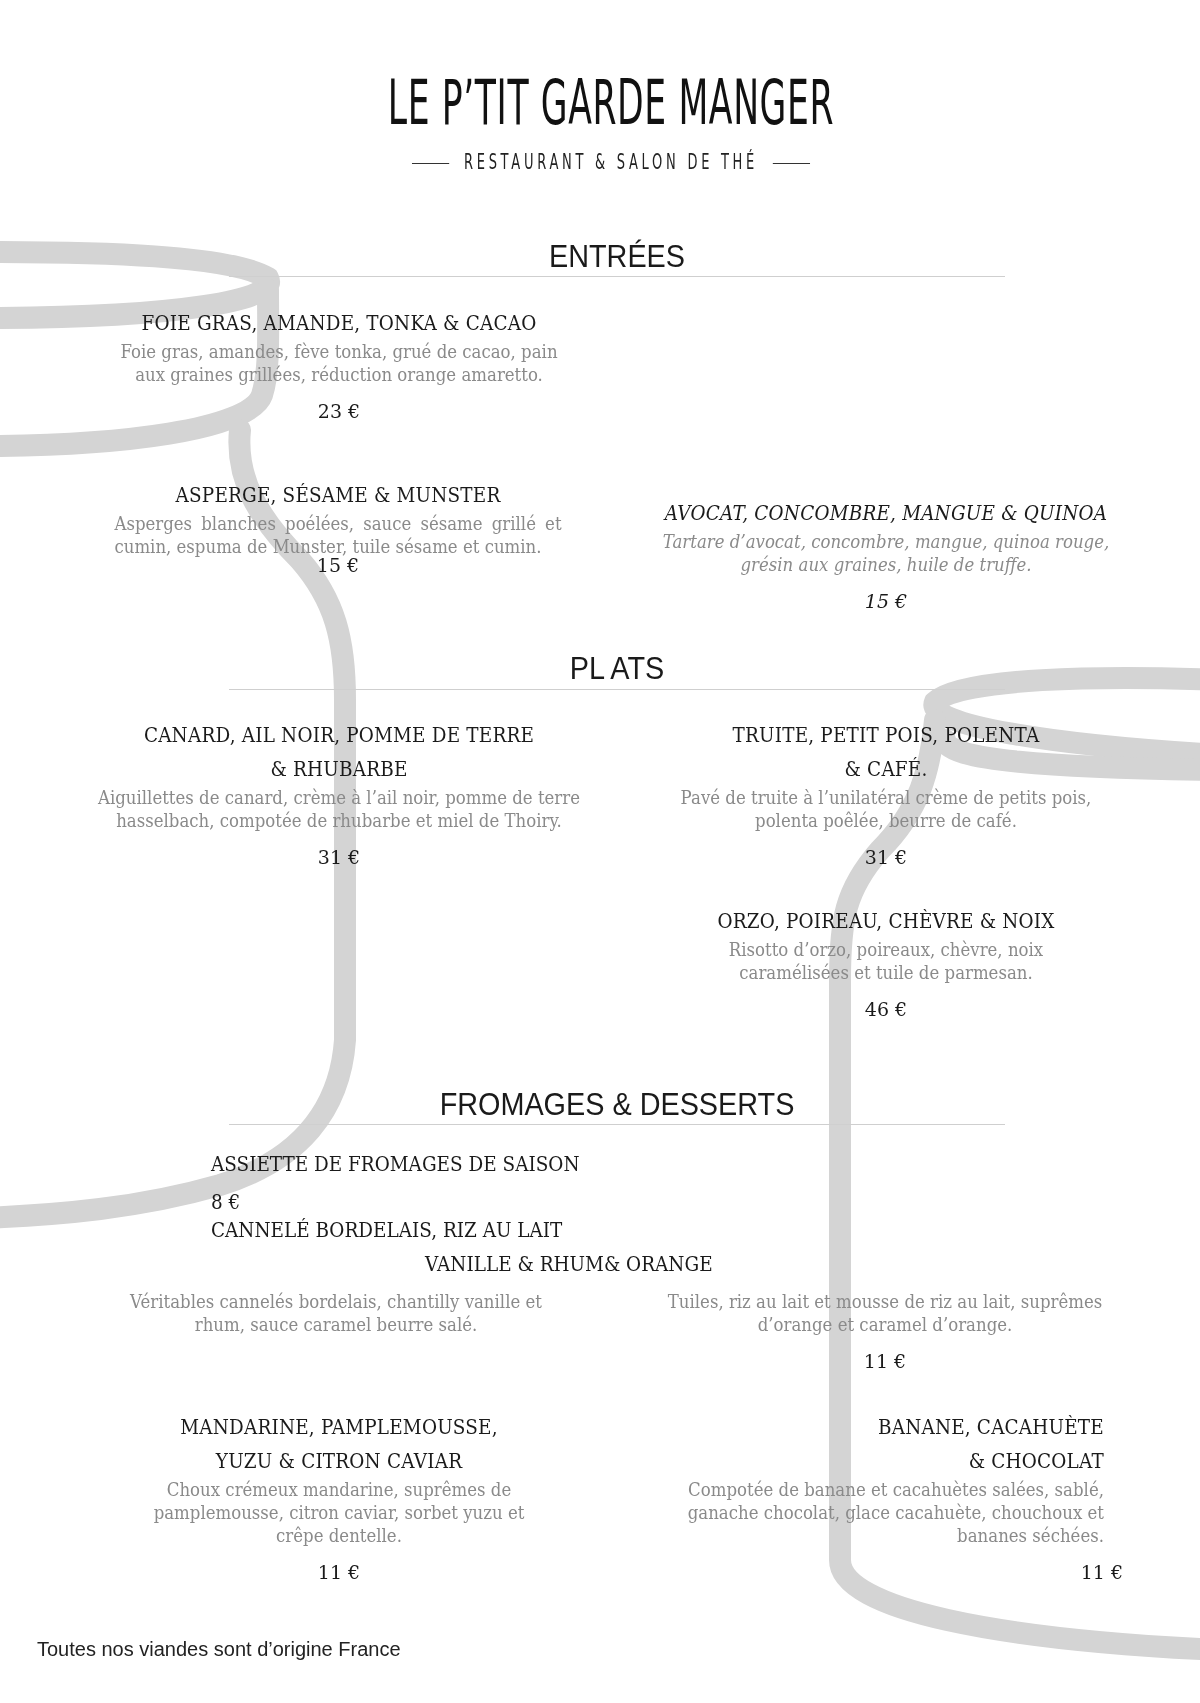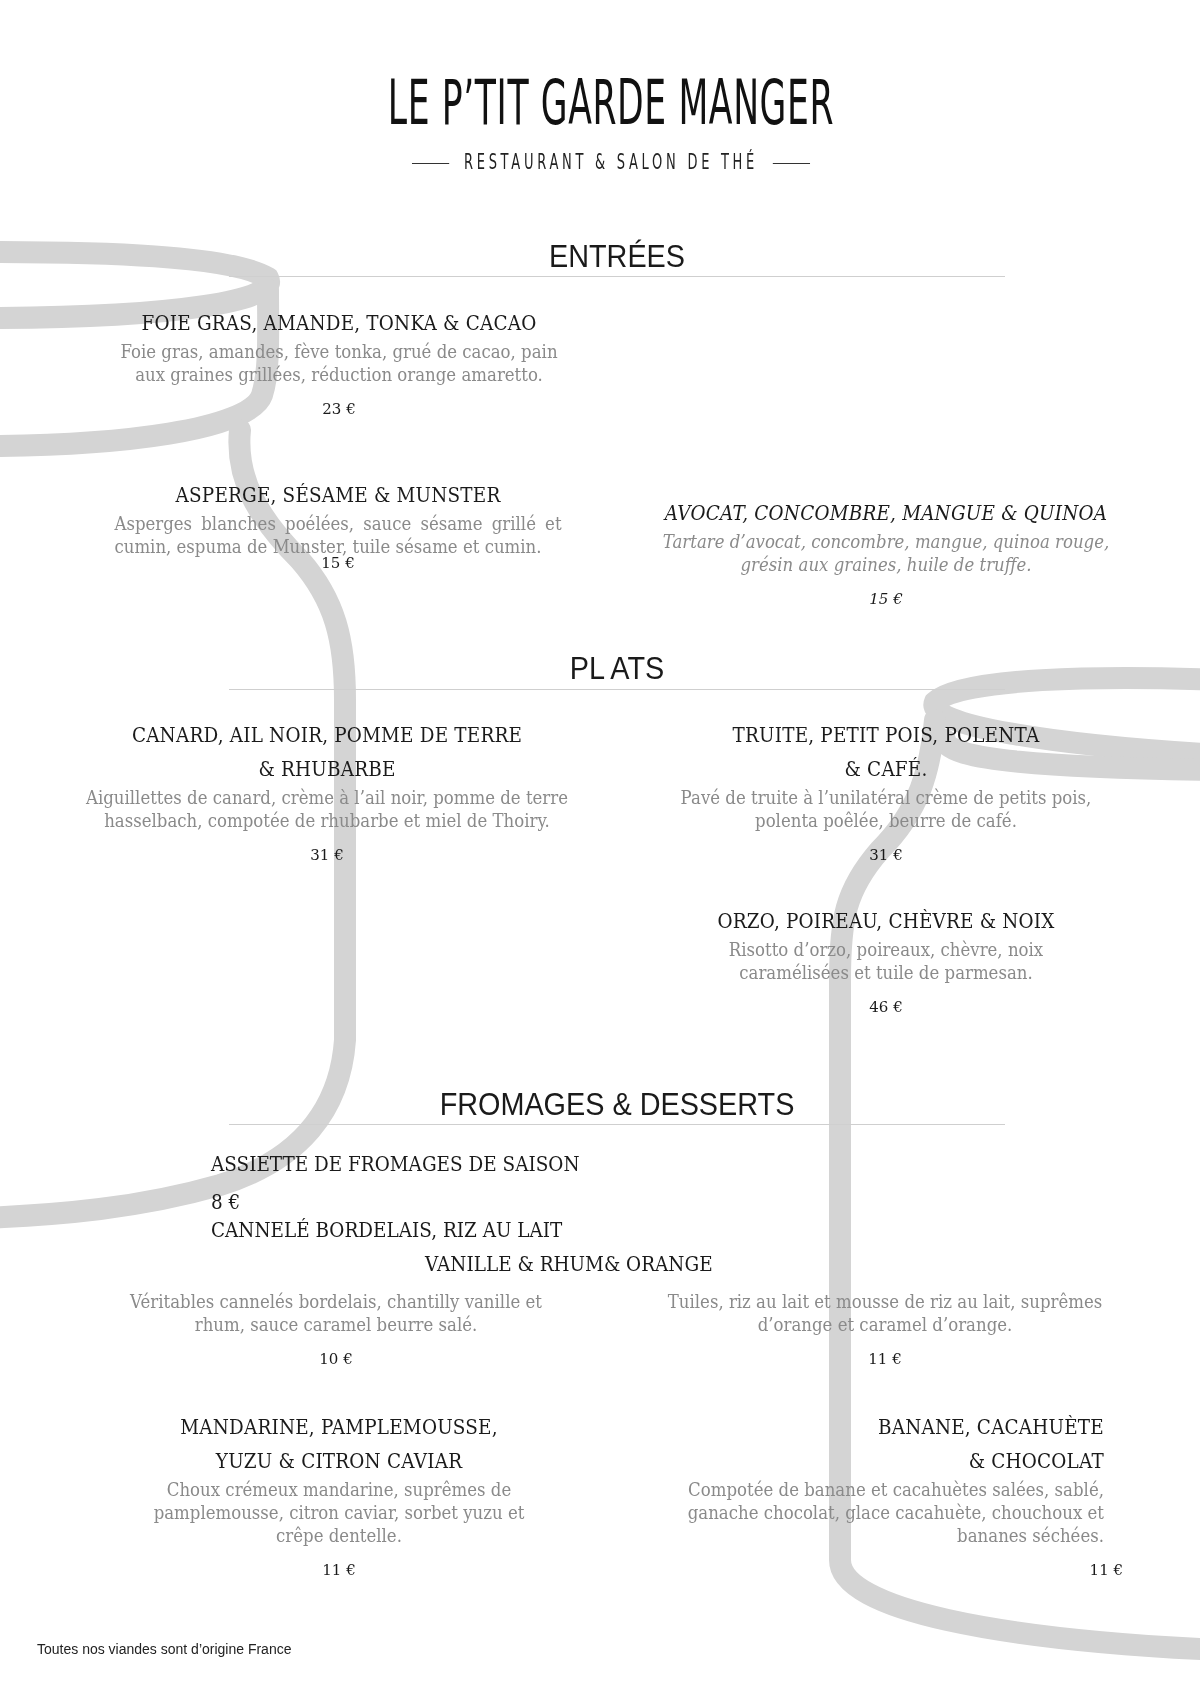--- a/index.html
+++ b/index.html
@@ -38,27 +38,27 @@
   .item { position: absolute; text-align: center; }
   .item-name {
     font-family: "DejaVu Serif", serif; font-size: 20px; color: #1a1a1a; line-height: 34px;
     transform: scaleX(0.92); letter-spacing: 0.2px;
   }
   .item-desc {
     font-family: "DejaVu Serif", serif; font-size: 18px; color: #8a8a8a; line-height: 23px;
     transform: scaleX(0.92); font-weight: 300;
   }
   .item-price {
-    font-family: "DejaVu Serif", serif; font-size: 15px; color: #1a1a1a; margin-top: 14px;
+    font-family: "DejaVu Serif", serif; font-size: 19px; color: #1a1a1a; margin-top: 14px;
   }
   .justify { text-align: justify; text-align-last: left; }
 
   .footer {
     position: absolute; left: 26px; top: 1638px;
-    font-family: "Liberation Sans", sans-serif; font-size: 14px; color: #222; line-height: 22px;
+    font-family: "Liberation Sans", sans-serif; font-size: 20px; color: #222; line-height: 22px;
   }
   .free-line {
     position: absolute; font-family: "DejaVu Serif", serif; font-size: 20px; color: #1a1a1a;
     transform: scaleX(0.92); transform-origin: 0 0; white-space: nowrap;
   }
 </style>
 </head>
 <body>
 
 <svg class="bg-shapes" viewBox="0 0 1200 1703" xmlns="http://www.w3.org/2000/svg">
@@ -100,21 +100,21 @@
 
   <div class="item" style="left:620px; top:496px; width:510px;font-style:italic;">
     <div class="item-name">AVOCAT, CONCOMBRE, MANGUE &amp; QUINOA</div>
     <div class="item-desc">Tartare d’avocat, concombre, mangue, quinoa rouge, grésin aux graines, huile de truffe.</div>
     <div class="item-price">15 €</div>
   </div>
 
   <div class="section-title" style="top:650px;">PL ATS</div>
   <div class="section-rule" style="top:689px;"></div>
 
-  <div class="item" style="left:38px; top:718px; width:556px;">
+  <div class="item" style="left:50px; top:718px; width:556px;">
     <div class="item-name">CANARD, AIL NOIR, POMME DE TERRE</div>
     <div class="item-name">&amp; RHUBARBE</div>
     <div class="item-desc">Aiguillettes de canard, crème à l’ail noir, pomme de terre hasselbach, compotée de rhubarbe et miel de Thoiry.</div>
     <div class="item-price">31 €</div>
   </div>
 
   <div class="item" style="left:630px; top:718px; width:490px;">
     <div class="item-name">TRUITE, PETIT POIS, POLENTA</div>
     <div class="item-name">&amp; CAFÉ.</div>
     <div class="item-desc">Pavé de truite à l’unilatéral crème de petits pois, polenta poêlée, beurre de café.</div>
@@ -131,21 +131,20 @@
   <div class="section-title" style="top:1086px;">FROMAGES &amp; DESSERTS</div>
   <div class="section-rule" style="top:1124px;"></div>
 
   <div class="free-line" style="left:200px; top:1152px;">ASSIETTE DE FROMAGES DE SAISON</div>
   <div class="free-line" style="left:200px; top:1190px;">8 €</div>
   <div class="free-line" style="left:200px; top:1218px;">CANNELÉ BORDELAIS, RIZ AU LAIT</div>
   <div class="free-line" style="left:414px; top:1252px;">VANILLE &amp; RHUM&amp; ORANGE</div>
 
   <div class="item" style="left:100px; top:1290px; width:450px;">
     <div class="item-desc">Véritables cannelés bordelais, chantilly vanille et rhum, sauce caramel beurre salé.</div>
-    <div class="item-price">10 €</div>
   </div>
 
   <div class="item" style="left:624px; top:1290px; width:500px;">
     <div class="item-desc">Tuiles, riz au lait et mousse de riz au lait, suprêmes d’orange et caramel d’orange.</div>
     <div class="item-price">11 €</div>
   </div>
 
   <div class="item" style="left:110px; top:1410px; width:436px;">
     <div class="item-name">MANDARINE, PAMPLEMOUSSE,</div>
     <div class="item-name">YUZU &amp; CITRON CAVIAR</div>

